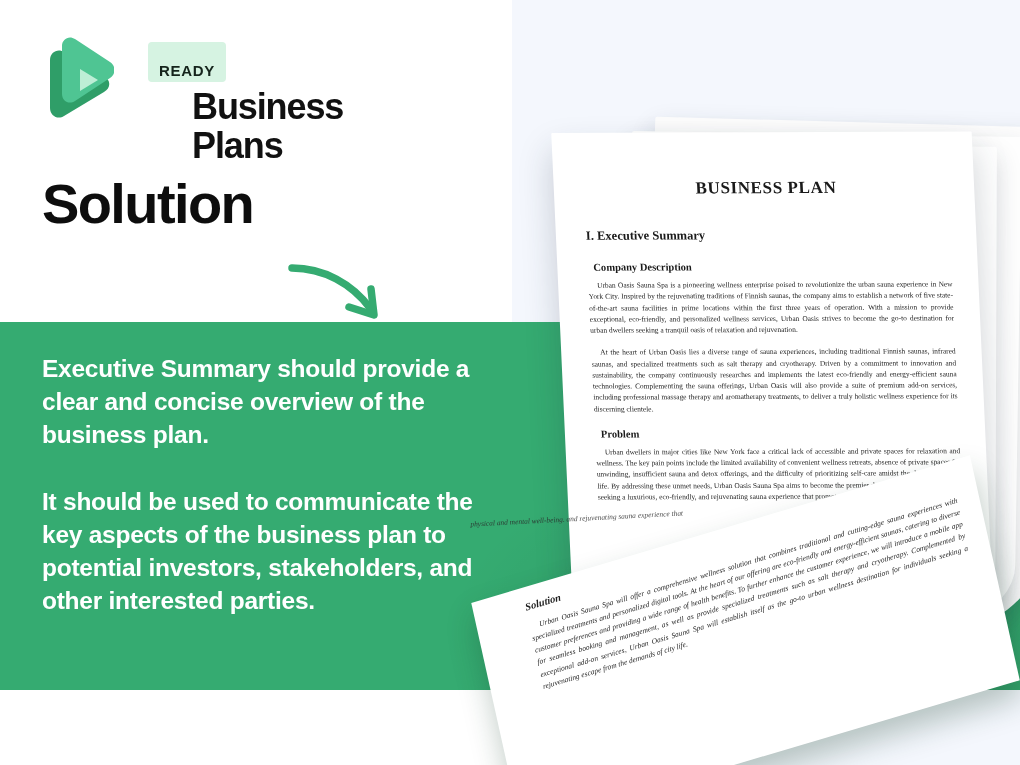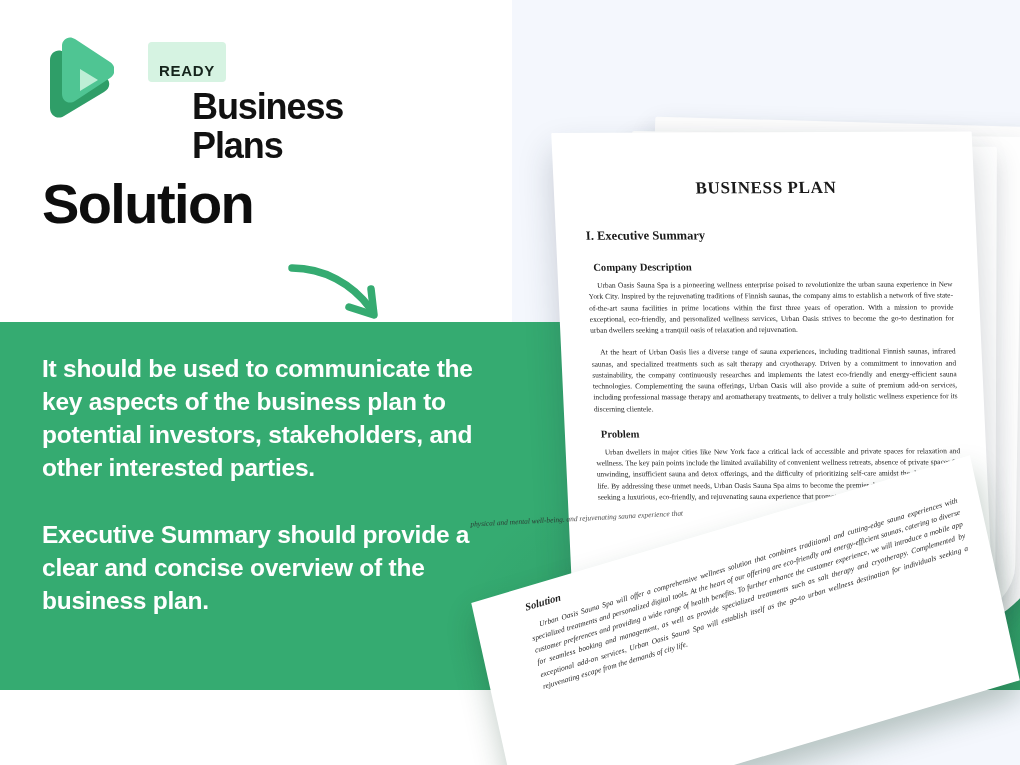--- a/index.html
+++ b/index.html
@@ -298,22 +298,22 @@
   </div>
 
   <svg class="arrow-svg" viewBox="0 0 110 70">
     <path d="M6 10 C38 10 66 26 84 50" stroke="#35ab71" stroke-width="7.5" fill="none" stroke-linecap="round"></path>
     <path d="M63 49 L88 57 L85 31" fill="none" stroke="#35ab71" stroke-width="7.5" stroke-linecap="round" stroke-linejoin="round"></path>
   </svg>
 
   <div class="green-panel">
     <div class="green-panel-shade"></div>
     <div class="panel-copy">
+      <p>Executive Summary should provide a clear and concise overview of the business plan.</p>
       <p>It should be used to communicate the key aspects of the business plan to potential investors, stakeholders, and other interested parties.</p>
-      <p>Executive Summary should provide a clear and concise overview of the business plan.</p>
     </div>
   </div>
 
   <div class="docs">
 
     <div class="page page-back3"></div>
     <div class="page page-back2"></div>
     <div class="page page-back1"></div>
 
     <div class="page page-front">

